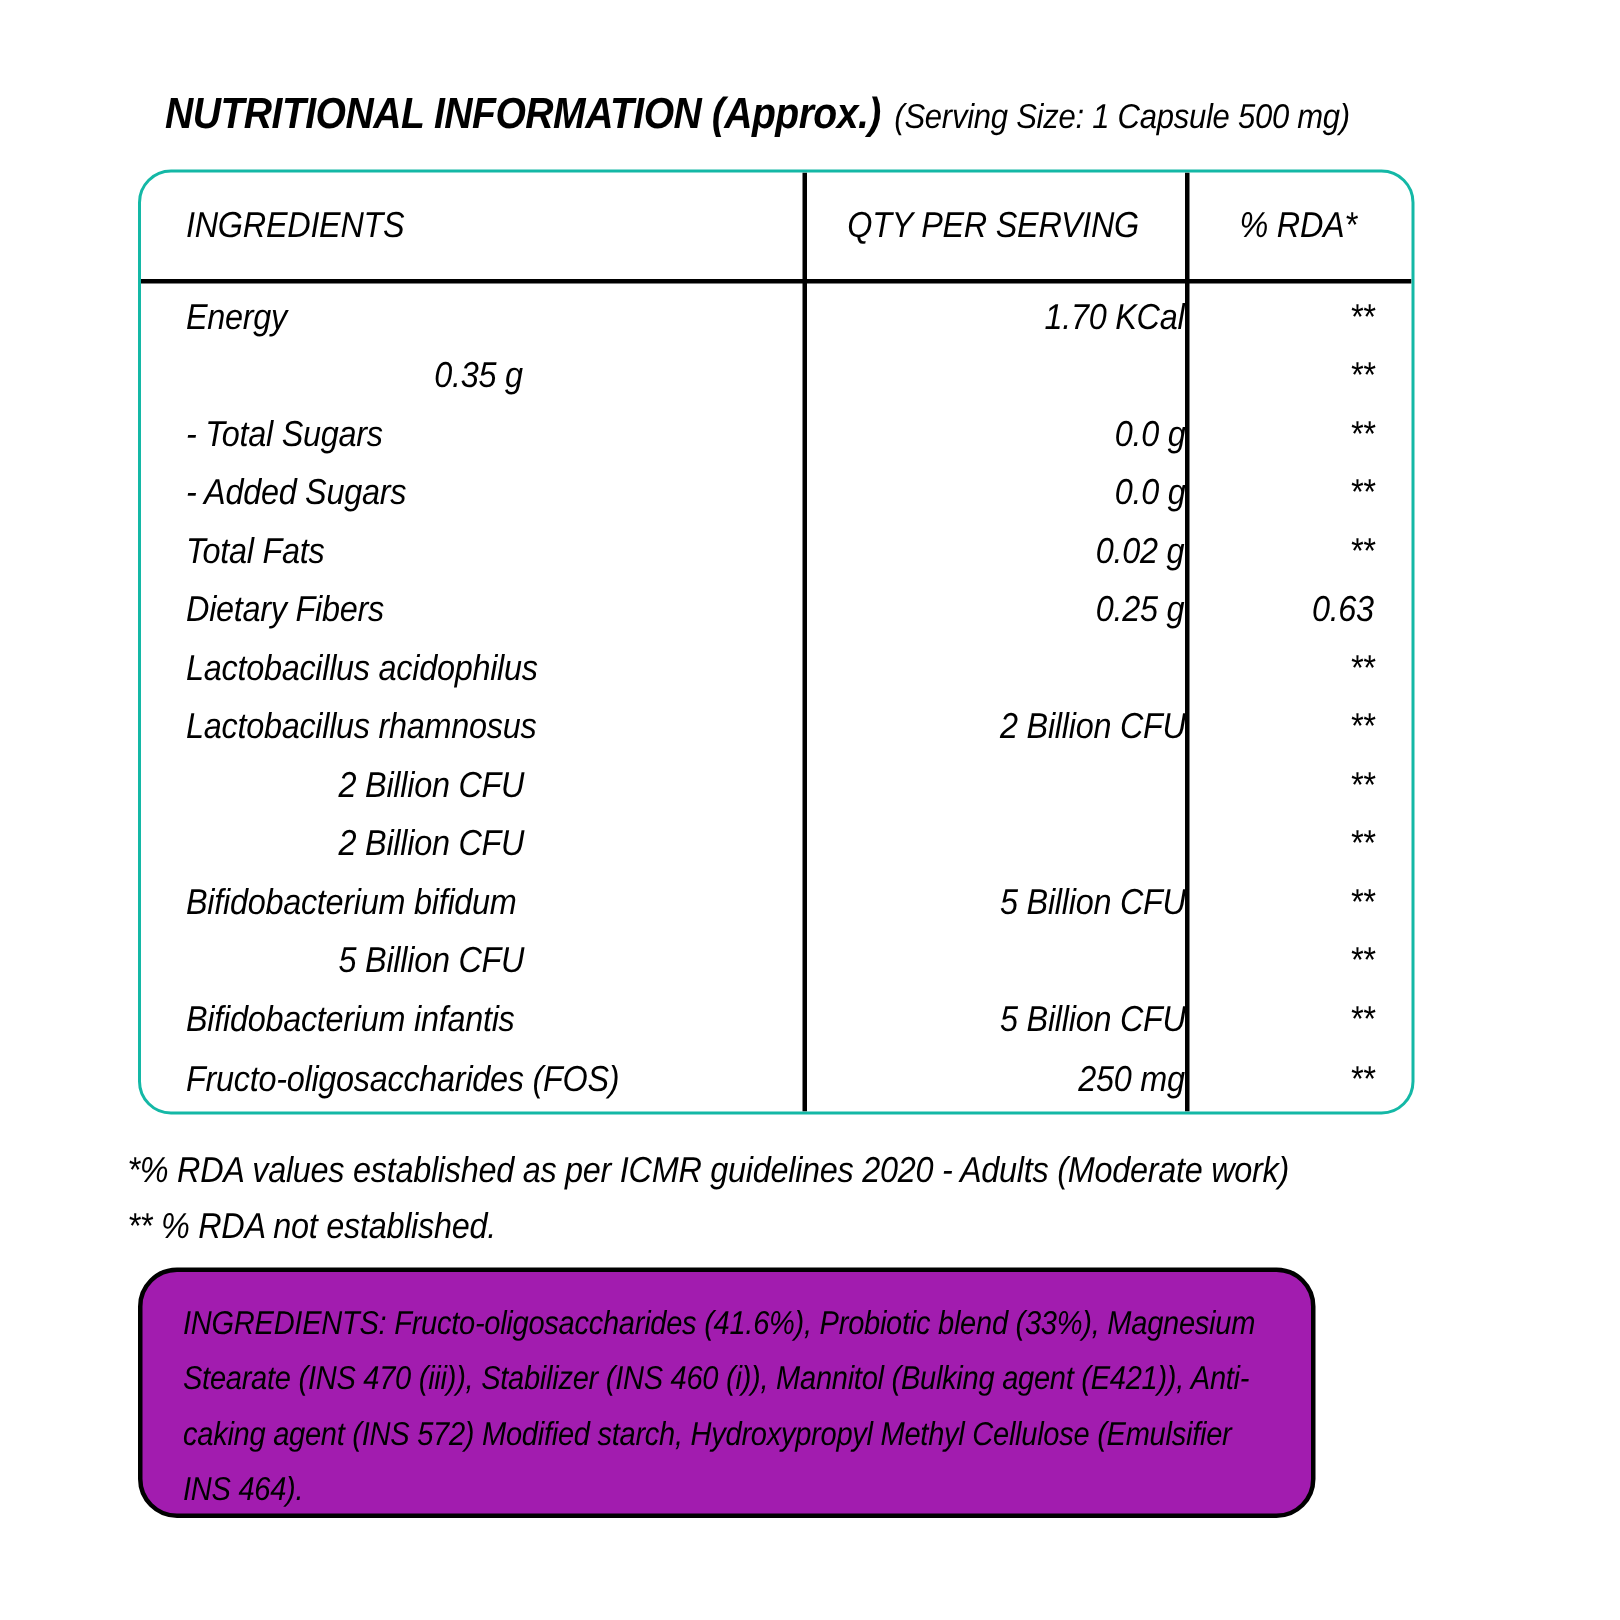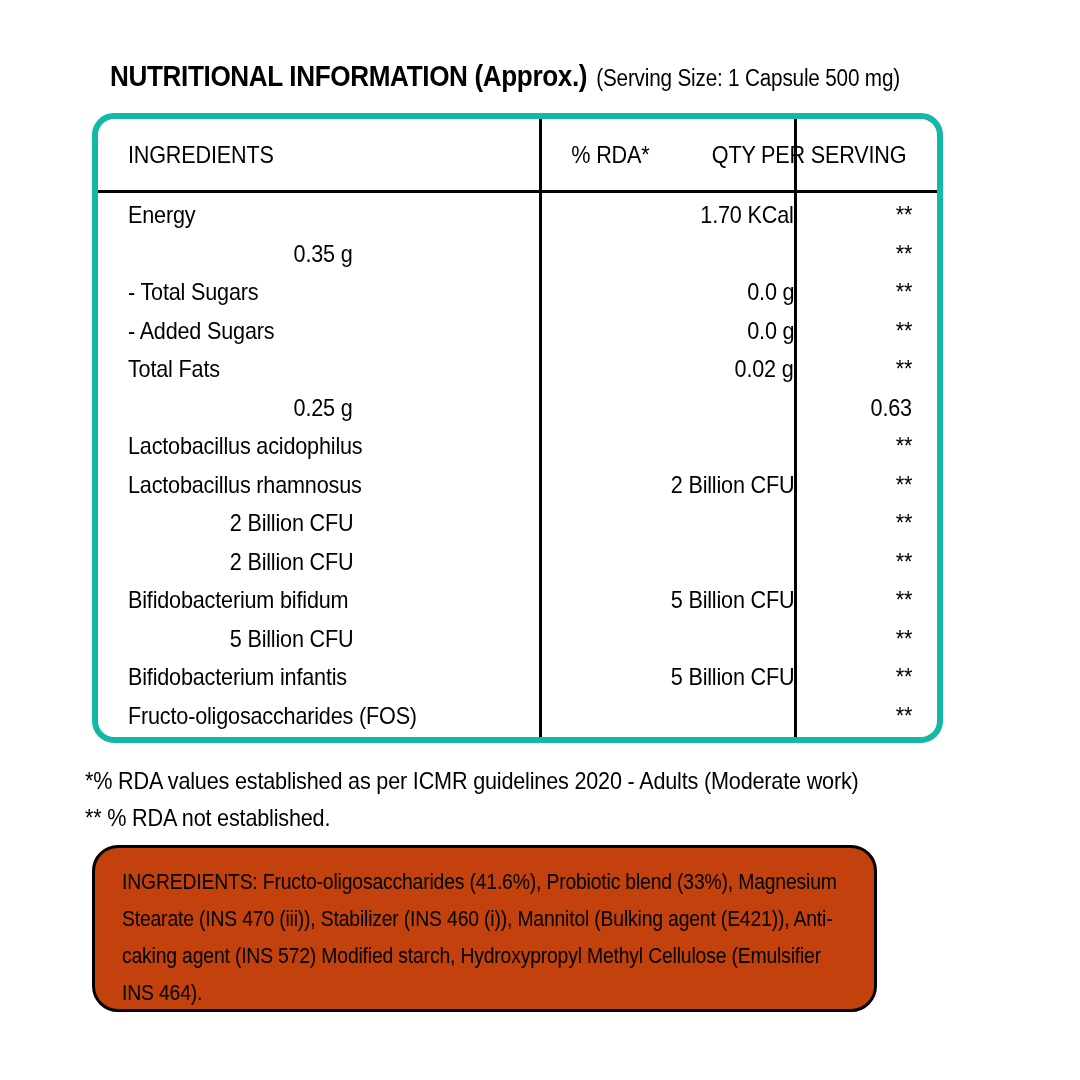--- a/index.html
+++ b/index.html
@@ -1,35 +1,35 @@
 <!DOCTYPE html>
 <html><head>
 <meta charset="utf-8">
 <style>
   * { margin:0; padding:0; box-sizing:border-box; }
   html,body { background:#ffffff; }
   body {
     width:1080px; height:1080px; position:relative; overflow:hidden;
     font-family:"Liberation Sans", sans-serif; color:#000;
   }
-  .page { position:absolute; inset:0; background:#fff; }
+  .page { position:absolute; inset:0; background:#fff;font-style:italic; }
 
   
   .title-row {
     position:absolute; left:110px; top:60px; white-space:nowrap;
     display:flex; align-items:baseline; gap:10px;
     transform:scaleX(0.90); transform-origin:0 50%;
   }
   .title-main { font-size:29px; font-weight:600; letter-spacing:-0.4px; }
   .title-serving { font-size:23px; font-weight:400; letter-spacing:-0.2px; }
 
   
   .nutri-table {
     position:absolute; left:92px; top:113px; width:851px; height:630px;
-    border:6px solid #14b8a6; border-radius:22px; overflow:hidden; background:#fff;
+    border:2px solid #14b8a6; border-radius:22px; overflow:hidden; background:#fff;
   }
   .vline { position:absolute; top:0; bottom:0; width:3px; background:#000; }
   .v1 { left:441px; } .v2 { left:696px; }
   .header-row {
     position:absolute; top:0; left:0; right:0; height:74px;
     border-bottom:3px solid #000; display:flex; align-items:stretch;
     font-size:24px; letter-spacing:-0.2px;
   }
   .hc { display:flex; align-items:center; }
   .hc1 { width:441px; padding-left:30px; }
@@ -54,21 +54,21 @@
   
   .footnotes {
     position:absolute; left:85px; top:762px; width:1010px;
     font-size:24px; line-height:37px; letter-spacing:-0.2px;
     transform:scaleX(0.90); transform-origin:0 0;
   }
 
   
   .ing-box {
     position:absolute; left:92px; top:845px; width:785px; height:167px;
-    border:3px solid #000; border-radius:26px; background:#c2410c;
+    border:3px solid #000; border-radius:26px; background:#a21caf;
   }
   .ing-text {
     position:absolute; left:27px; top:15px; width:833px;
     font-size:22px; line-height:37px; letter-spacing:-0.2px;
     transform:scaleX(0.88); transform-origin:0 0;
   }
 </style>
 </head>
 <body>
 
@@ -80,25 +80,25 @@
   </div>
 
   <div class="nutri-table">
     <div class="vline v1"></div>
     <div class="vline v2"></div>
 
     <div class="header-row">
       <div class="hc hc1">
           <span>INGREDIENTS</span>
         </div>
+      <div class="hc hc2">
+          <span>QTY PER SERVING</span>
+        </div>
       <div class="hc hc3">
           <span>% RDA*</span>
-        </div>
-      <div class="hc hc2">
-          <span>QTY PER SERVING</span>
         </div>
     </div>
 
     <div class="body-rows">
       <div class="row">
         <div class="c1"><span>Energy</span></div>
         <div class="c2"><span>1.70 KCal</span></div>
         <div class="c3"><span>**</span></div>
       </div>
       <div class="row">
@@ -114,20 +114,21 @@
         <div class="c1"><span>- Added Sugars</span></div>
         <div class="c2"><span>0.0 g</span></div>
         <div class="c3"><span>**</span></div>
       </div>
       <div class="row">
         <div class="c1"><span>Total Fats</span></div>
         <div class="c2"><span>0.02 g</span></div>
         <div class="c3"><span>**</span></div>
       </div>
       <div class="row">
+        <div class="c1"><span>Dietary Fibers</span></div>
         <div class="c2"><span>0.25 g</span></div>
         <div class="c3"><span>0.63</span></div>
       </div>
       <div class="row">
         <div class="c1"><span>Lactobacillus acidophilus</span></div>
         <div class="c3"><span>**</span></div>
       </div>
       <div class="row">
         <div class="c1"><span>Lactobacillus rhamnosus</span></div>
         <div class="c2"><span>2 Billion CFU</span></div>
@@ -150,20 +151,21 @@
         <div class="c2"><span>5 Billion CFU</span></div>
         <div class="c3"><span>**</span></div>
       </div>
       <div class="row">
         <div class="c1"><span>Bifidobacterium infantis</span></div>
         <div class="c2"><span>5 Billion CFU</span></div>
         <div class="c3"><span>**</span></div>
       </div>
       <div class="row">
         <div class="c1"><span>Fructo-oligosaccharides (FOS)</span></div>
+        <div class="c2"><span>250 mg</span></div>
         <div class="c3"><span>**</span></div>
       </div>
     </div>
   </div>
 
   <div class="footnotes">
     <div>*% RDA values established as per ICMR guidelines 2020 - Adults (Moderate work)</div>
     <div>** % RDA not established.</div>
   </div>
 

